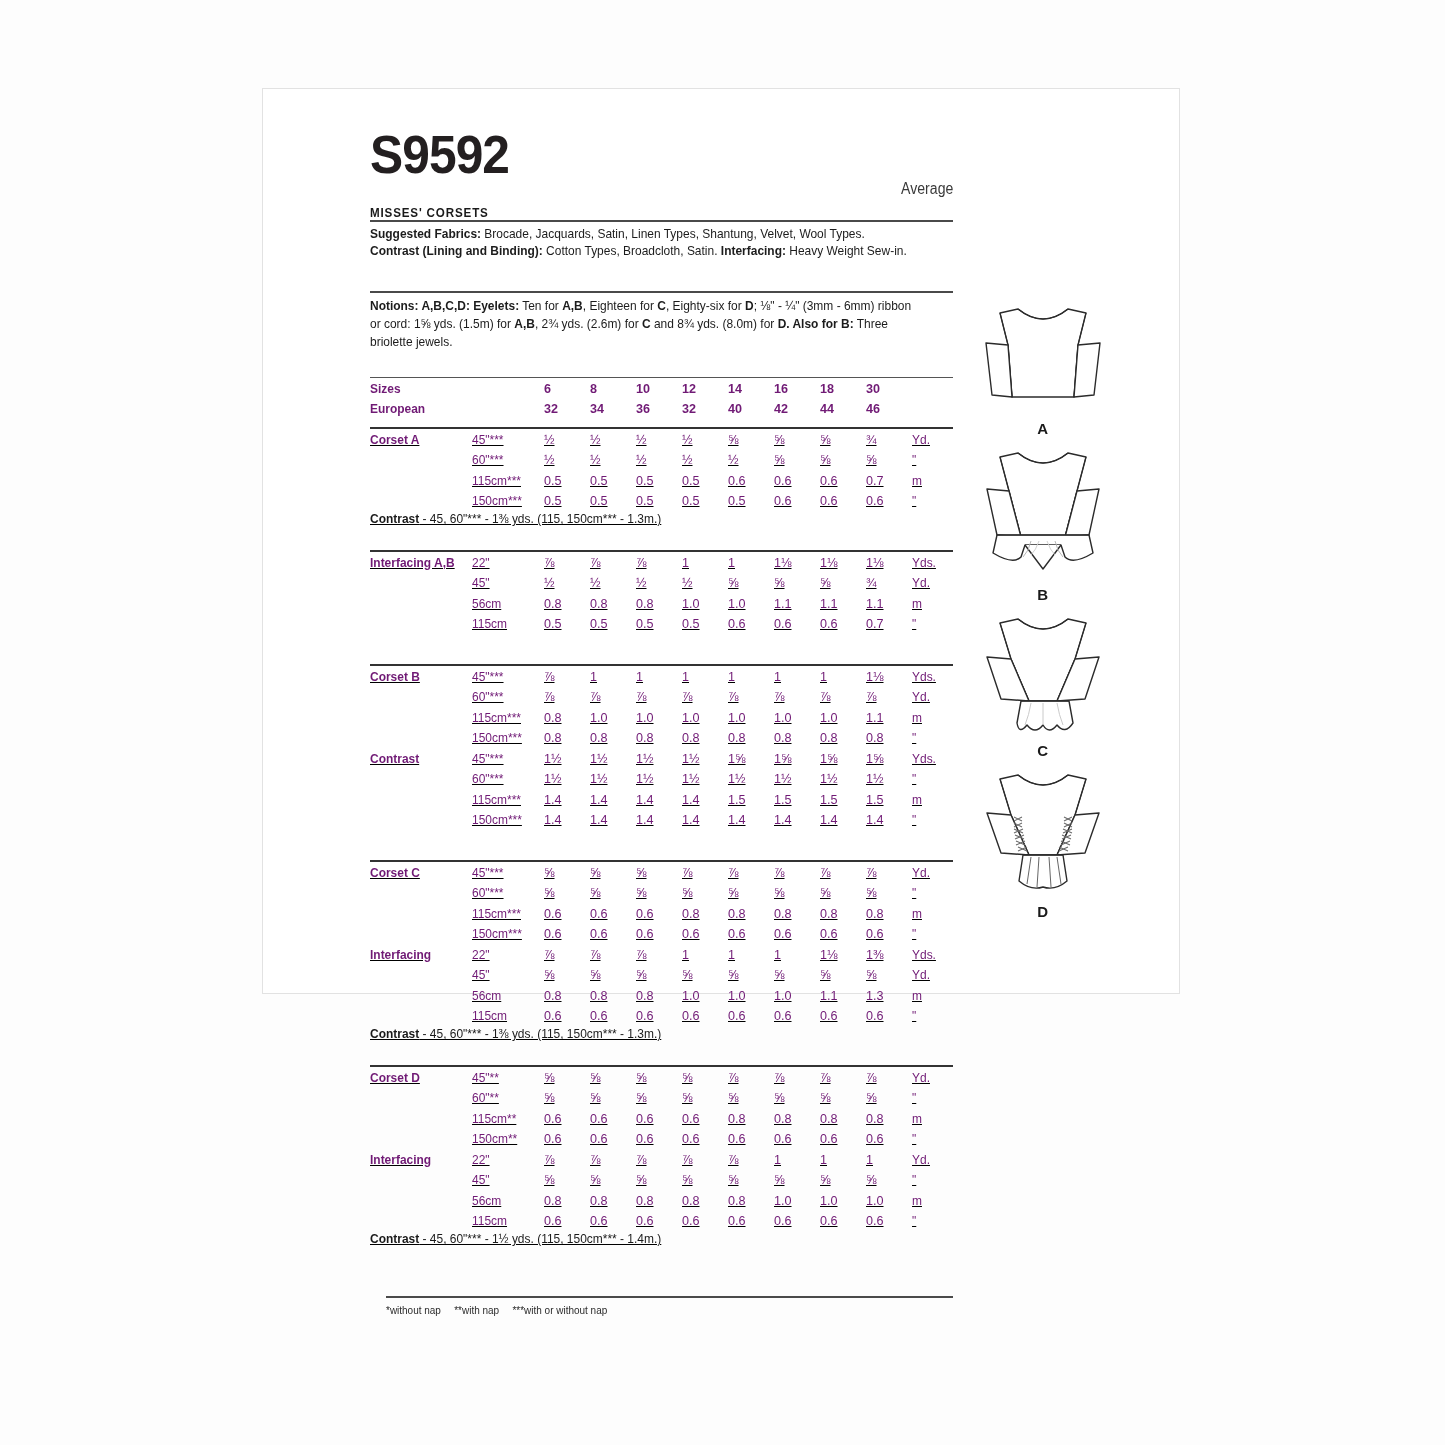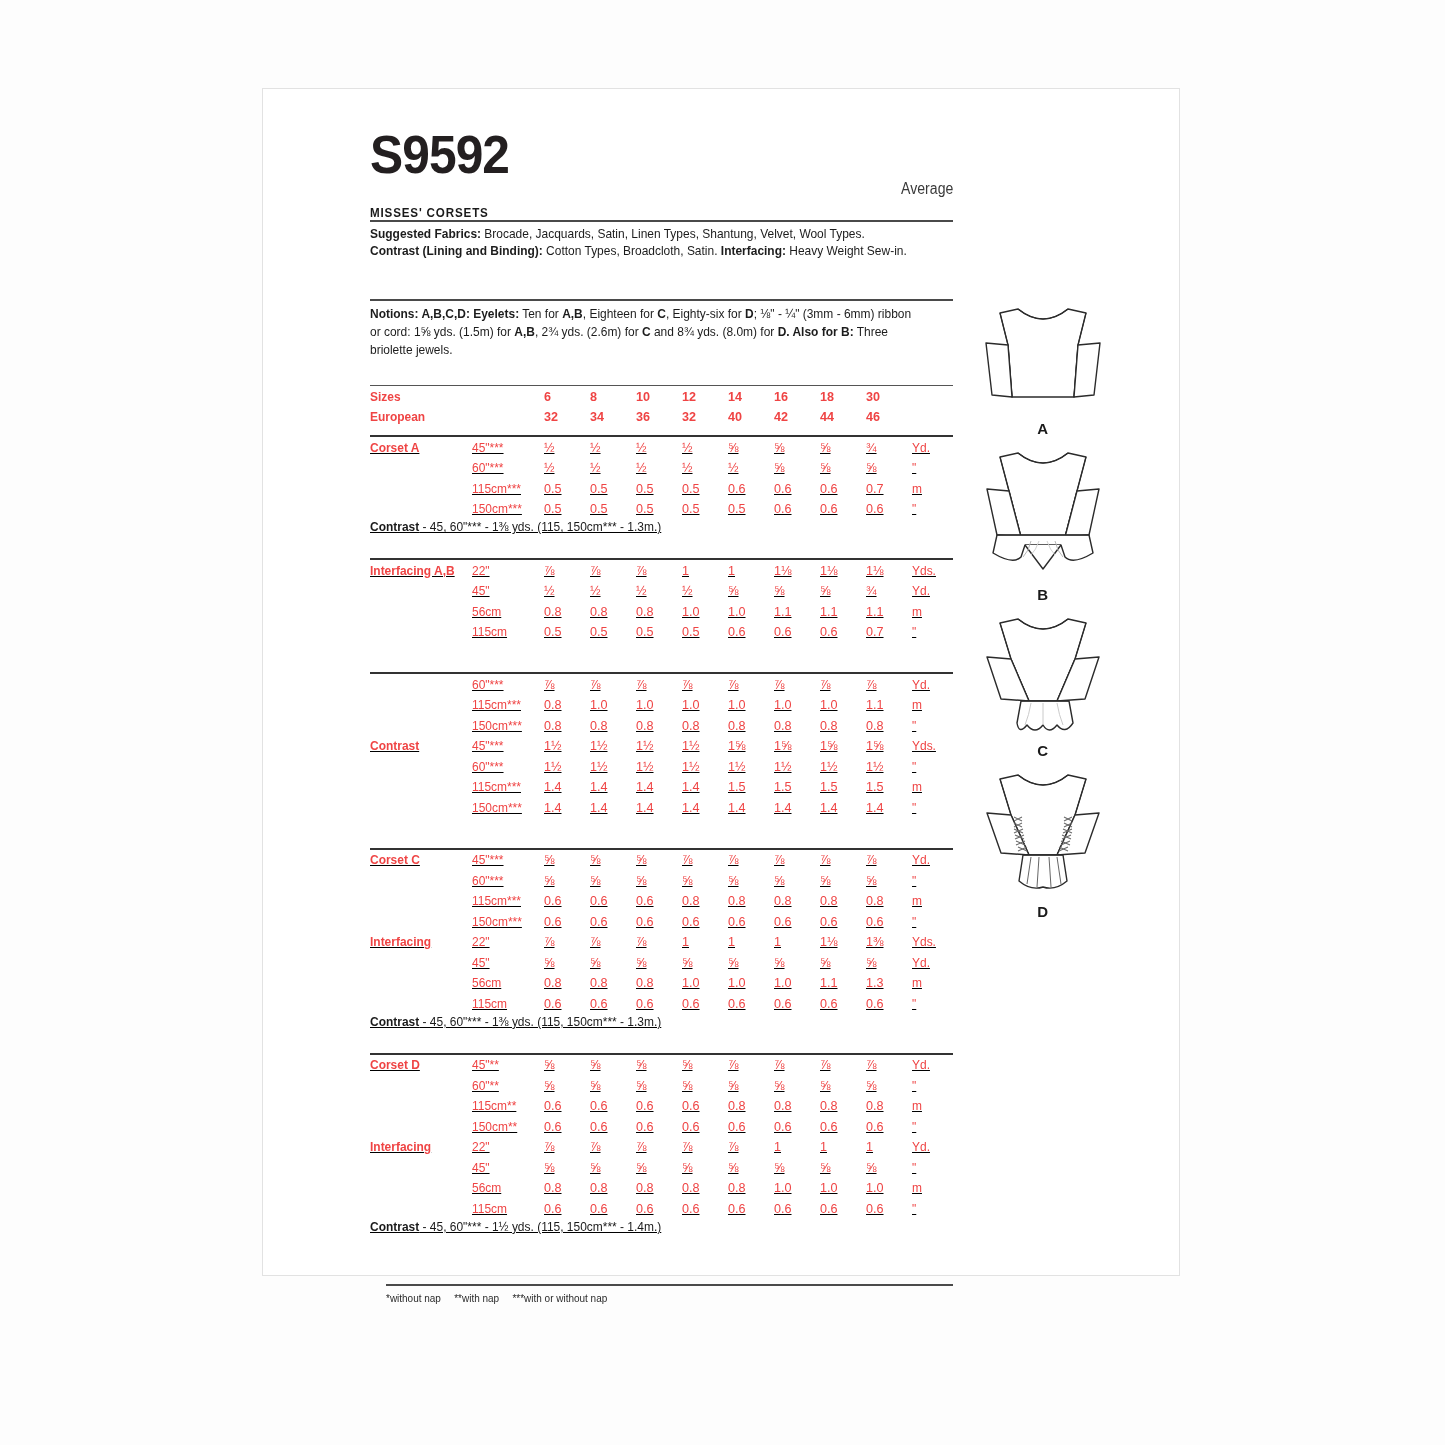--- a/index.html
+++ b/index.html
@@ -13,21 +13,21 @@
     font-family: "Liberation Sans", sans-serif;
     position: relative;
     overflow: hidden;
   }
 
   #page {
     position: absolute;
     left: 262px;
     top: 88px;
     width: 918px;
-    height: 1188px;
+    height: 906px;
     background: #ffffff;
     border: 1px solid #e2e2e2;
     box-sizing: border-box;
   }
 
   
   #content {
     position: absolute;
     left: 107px;          
     top: 38px;
@@ -76,38 +76,38 @@
     font-size: 12.6px;
     line-height: 1.38;
     color: #1c1c1c;
     margin-top: 4px;
     transform: scaleX(0.95);
     transform-origin: left center;
   }
   .fabrics b { font-weight: bold; }
 
   .notions-block {
-    margin-top: 38px;
+    margin-top: 30px;
   }
   .notions {
     font-size: 12.6px;
     line-height: 1.42;
     color: #1c1c1c;
     margin-top: 5px;
     transform: scaleX(0.95);
     transform-origin: left center;
   }
   .notions b { font-weight: bold; }
 
   
   table.meas {
     border-collapse: collapse;
     width: 583px;
     font-size: 12.6px;
-    color: #ef4444;
+    color: #701a75;
     table-layout: fixed;
   }
   table.meas td {
     padding: 0;
     height: 20.5px;
     vertical-align: middle;
     white-space: nowrap;
   }
   .c-label  { width: 102px; font-weight: bold; }
   .c-width  { width: 72px; }
@@ -345,20 +345,33 @@
               </tr>
             </tbody>
           </table>
           <div class="gap-md"></div>
         </div>
         <div class="tbl-section">
           <div class="rule-thick"></div>
           <table class="meas">
             <tbody>
               <tr>
+                <td class="c-label">Corset B</td>
+                <td class="c-width">45"***</td>
+                <td class="c-size">⅞</td>
+                <td class="c-size">1</td>
+                <td class="c-size">1</td>
+                <td class="c-size">1</td>
+                <td class="c-size">1</td>
+                <td class="c-size">1</td>
+                <td class="c-size">1</td>
+                <td class="c-size">1⅛</td>
+                <td class="c-unit">Yds.</td>
+              </tr>
+              <tr>
                 <td class="c-label"></td>
                 <td class="c-width">60"***</td>
                 <td class="c-size">⅞</td>
                 <td class="c-size">⅞</td>
                 <td class="c-size">⅞</td>
                 <td class="c-size">⅞</td>
                 <td class="c-size">⅞</td>
                 <td class="c-size">⅞</td>
                 <td class="c-size">⅞</td>
                 <td class="c-size">⅞</td>

